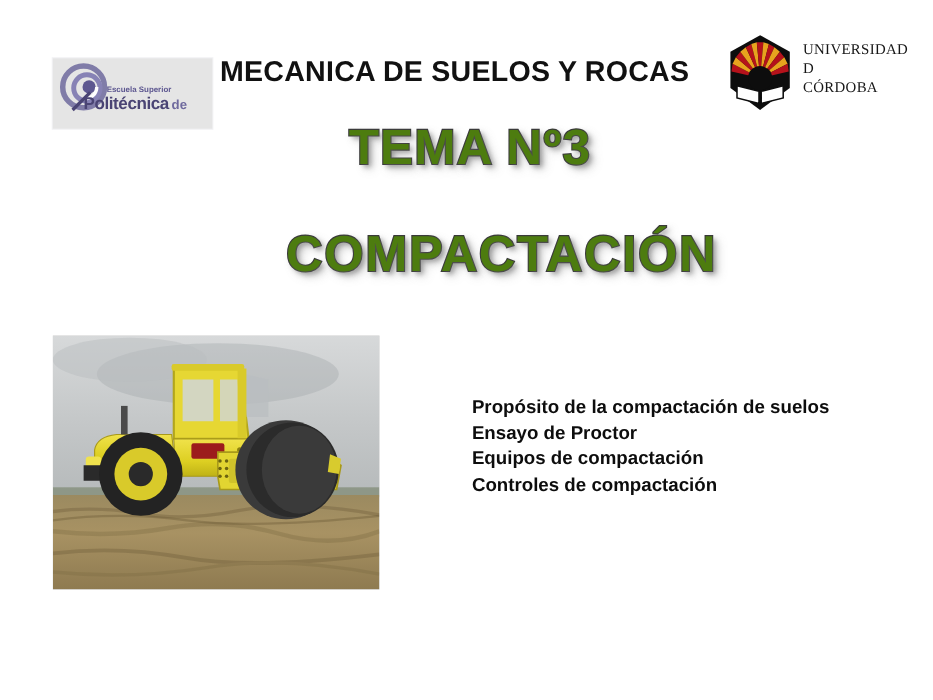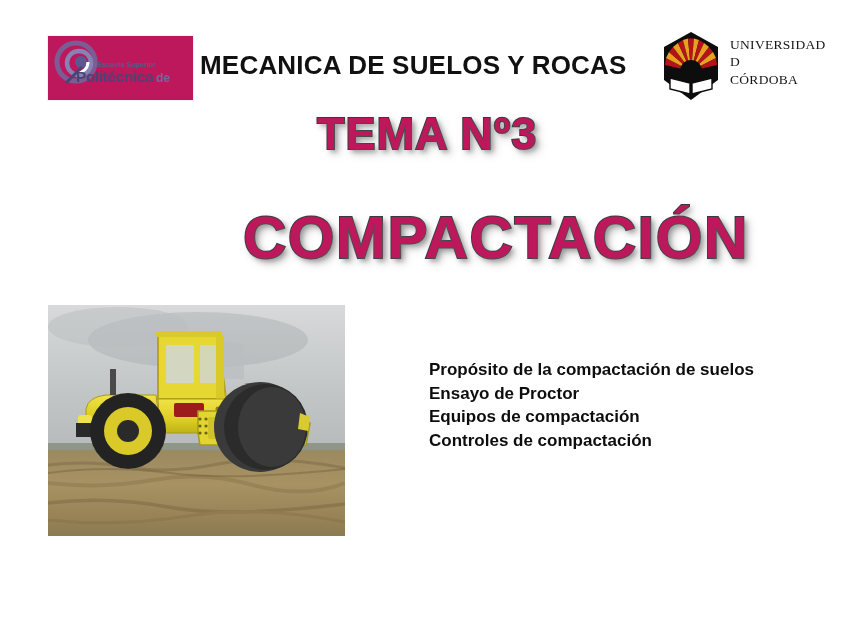--- a/index.html
+++ b/index.html
@@ -12,24 +12,24 @@
     height: 636px;
     position: relative;
     overflow: hidden;
     font-family: "Liberation Sans", sans-serif;
   }
 
   
   #school-logo-box {
     position: absolute;
     left: 48px;
-    top: 36px;
+    top: 53px;
     width: 145px;
     height: 64px;
-    background: #be185d;
+    background: #e5e5e5;
     box-shadow: 0 0 0 1px #f2f2f4;
   }
   #school-logo-box svg { display: block; }
 
   
   #course-title {
     position: absolute;
     left: 200px;
     top: 50px;
     font-size: 26px;
@@ -66,38 +66,38 @@
   #uco-wordmark span {
     display: block;
     font-size: 13.5px;
   }
 
   
   .wordart {
     position: absolute;
     font-family: "Liberation Sans", sans-serif;
     font-weight: bold;
-    color: #be185d;
+    color: #4d7c0f;
     white-space: nowrap;
     -webkit-text-stroke: 2px #3a3a3a;
     paint-order: stroke fill;
     text-shadow:
       3px 3px 5px rgba(90,90,90,0.55),
       5px 5px 9px rgba(120,120,120,0.35);
   }
   #tema-heading {
     left: 317px;
     top: 108px;
     font-size: 45px;
     letter-spacing: 1px;
   }
   #compactacion-heading {
-    left: 243px;
+    left: 260px;
     top: 203px;
-    font-size: 60px;
+    font-size: 46px;
     letter-spacing: 1.5px;
   }
 
   
   #roller-photo {
     position: absolute;
     left: 48px;
     top: 305px;
     width: 297px;
     height: 231px;

